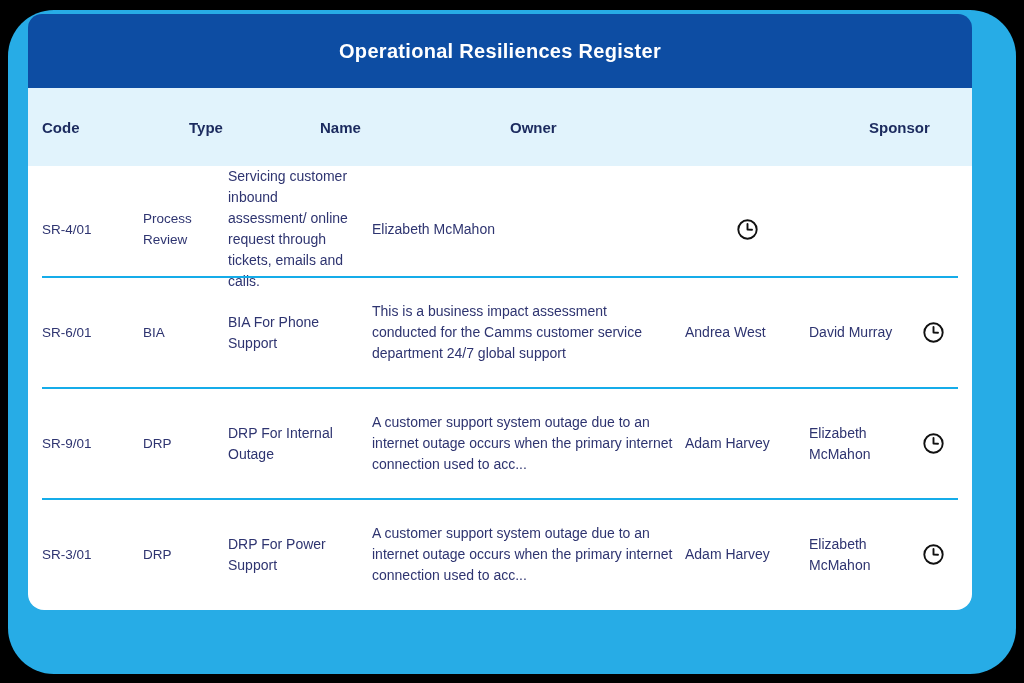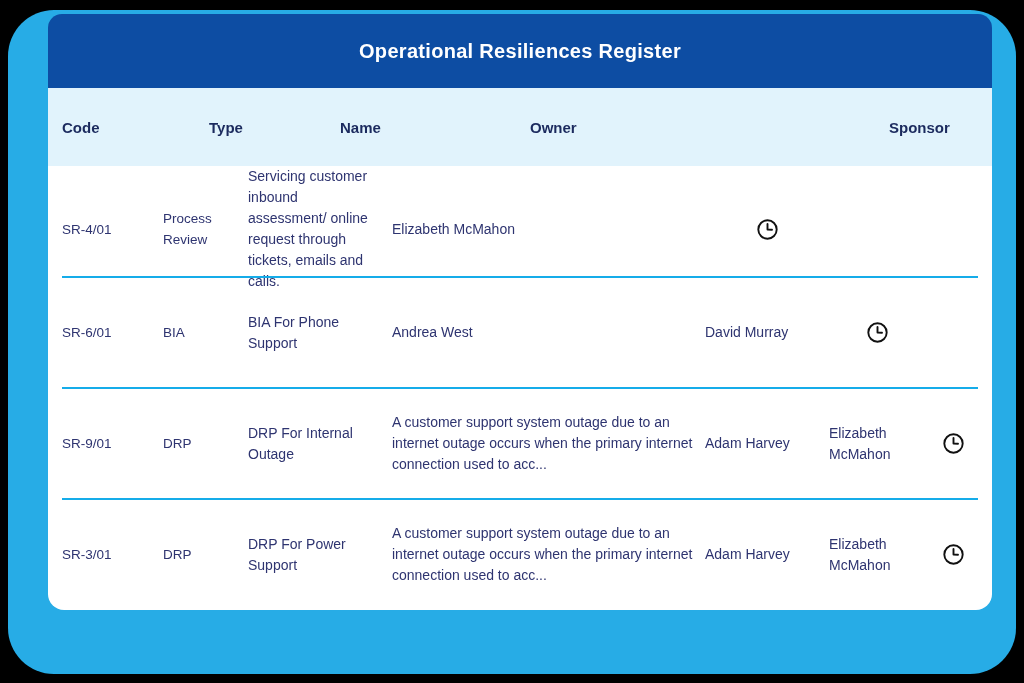--- a/index.html
+++ b/index.html
@@ -2,21 +2,21 @@
 <html><head>
 <meta charset="utf-8">
 <style>
   * { margin: 0; padding: 0; box-sizing: border-box; }
   html, body { width: 1024px; height: 683px; background: #000; overflow: hidden;
     font-family: "Liberation Sans", sans-serif; }
 
   .card { position: absolute; left: 8px; top: 10px; width: 1008px; height: 664px;
     background: #27ace6; border-radius: 46px; }
 
-  .window { position: absolute; left: 40px; top: 4px; width: 944px; }
+  .window { position: absolute; left: 20px; top: 4px; width: 944px; }
 
   .titlebar { height: 74px; background: #0d4da3; border-radius: 14px 14px 0 0;
     display: flex; align-items: center; justify-content: center; }
   .titlebar h1 { color: #ffffff; font-size: 20px; font-weight: bold; letter-spacing: .3px; }
 
   .panel { background: #ffffff; border-radius: 0 0 16px 16px; padding: 0 14px; }
 
   .grid-row { display: grid;
     grid-template-columns: 101px 85px 144px 313px 124px 96px 57px;
     align-items: center; }
@@ -72,20 +72,21 @@
           <polyline points="11.5,6 11.5,11.5 16,11.8"></polyline>
         </svg>
       </button>
     </div>
   </div>
 
   <div class="grid-row row">
     <div class="cell code">SR-6/01</div>
     <div class="cell type">BIA</div>
     <div class="cell name">BIA For Phone Support</div>
+    <div class="cell desc">This is a business impact assessment conducted for the Camms customer service department 24/7 global support</div>
     <div class="cell owner">Andrea West</div>
     <div class="cell sponsor">David Murray</div>
     <div class="cell history">
       <button class="history-btn" title="">
         <svg width="23" height="23" viewBox="0 0 23 23" fill="none" stroke="#111111" stroke-width="1.9" stroke-linecap="round" stroke-linejoin="round">
           <circle cx="11.5" cy="11.5" r="9.2"></circle>
           <polyline points="11.5,6 11.5,11.5 16,11.8"></polyline>
         </svg>
       </button>
     </div>

